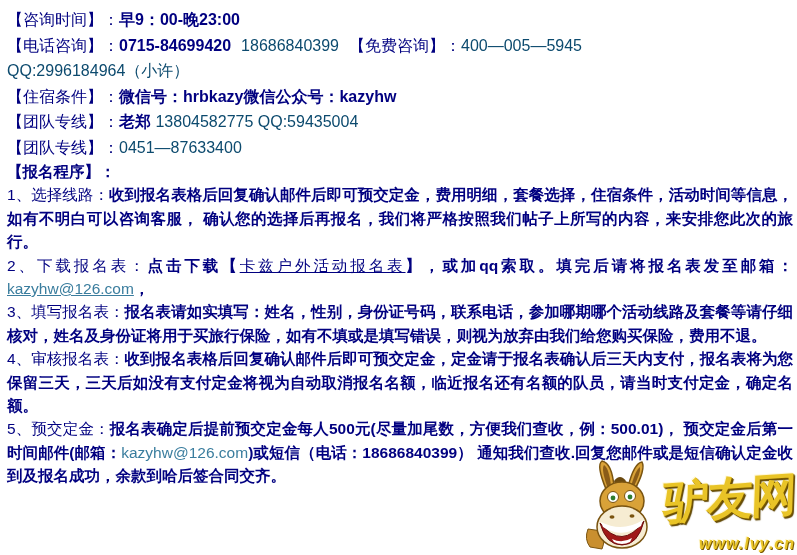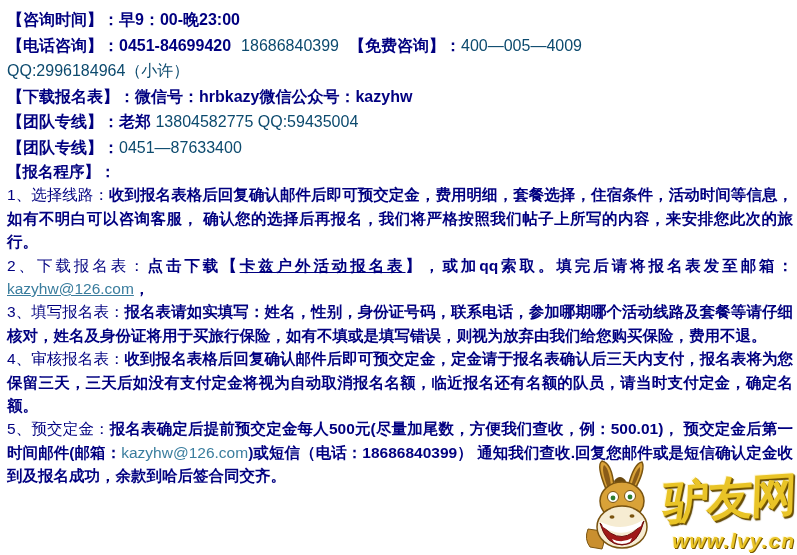--- a/index.html
+++ b/index.html
@@ -4,56 +4,56 @@
 <style>
   html,body{margin:0;padding:0;}
   body{
     width:797px;height:555px;overflow:hidden;background:#ffffff;
     font-family:"Liberation Sans","DejaVu Sans",sans-serif;
     color:#010080;position:relative;
   }
   .page{padding:7px 4px 0 7px;width:786px;}
   
   .contact p{margin:0;line-height:25.5px;font-size:16px;white-space:nowrap;}
-  .lbl{font-weight:bold;color:#010080;}
+  .lbl{font-weight:normal;color:#010080;}
   .val{font-weight:normal;color:#0c4a6e;}
   .valb{font-weight:bold;color:#010080;}
   .gap{display:inline-block;width:10px;}
   
   .proc-title{margin:17px 0 2px 0;font-size:16px;font-weight:bold;line-height:24px;}
   .proc p{margin:0;font-size:15.5px;line-height:23.4px;font-weight:bold;text-align:justify;}
   .lead{font-weight:normal;}
-  a.navlink{color:#010080;font-weight:bold;text-decoration:underline;cursor:pointer;}
+  a.navlink{color:#010080;font-weight:normal;text-decoration:underline;cursor:pointer;}
   a.maillink{color:#3a7d9e;font-weight:normal;text-decoration:underline;cursor:pointer;}
   a.maillink2{color:#3a7d9e;font-weight:normal;text-decoration:none;cursor:pointer;}
   
   .watermark{position:absolute;right:0;bottom:0;width:215px;height:95px;pointer-events:none;}
   .wm-name{
     position:absolute;right:2px;top:8px;font-size:46px;font-weight:bold;
     font-family:"Liberation Serif","DejaVu Serif",serif;
     color:#e9c427;letter-spacing:-2px;transform:rotate(-4deg) skewX(-6deg);
     text-shadow:1px 1px 0 #7a5a00,2px 2px 1px #5c4300,-1px -1px 0 #fff8d8;
   }
   .wm-url{
-    position:absolute;right:2px;bottom:2px;font-size:21px;font-weight:bold;font-style:italic;
+    position:absolute;right:2px;bottom:2px;font-size:16px;font-weight:bold;font-style:italic;
     color:#e9c427;letter-spacing:1px;
     text-shadow:1px 1px 0 #7a5a00,-1px -1px 0 #fff8d8;
   }
   .wm-donkey{position:absolute;left:0;bottom:0;}
 </style>
 </head>
 <body>
 
 <div class="page">
 
   <div class="contact">
     <p><span class="lbl">【咨询时间】：</span><span class="valb">早9：00-晚23:00</span></p>
-    <p><span class="lbl">【电话咨询】：</span><span class="valb">0451-84699420</span><span class="gap"></span><span class="val">18686840399</span><span class="gap"></span><span class="lbl">【免费咨询】：</span><span class="val">400—005—4009</span></p>
+    <p><span class="lbl">【电话咨询】：</span><span class="valb">0715-84699420</span><span class="gap"></span><span class="val">18686840399</span><span class="gap"></span><span class="lbl">【免费咨询】：</span><span class="val">400—005—5945</span></p>
     <p><span class="val">QQ:2996184964（小许）</span></p>
-    <p><span class="lbl">【下载报名表】：</span><span class="valb">微信号：hrbkazy微信公众号：kazyhw</span></p>
+    <p><span class="lbl">【住宿条件】：</span><span class="valb">微信号：hrbkazy微信公众号：kazyhw</span></p>
     <p><span class="lbl">【团队专线】：</span><span class="valb">老郑</span>&nbsp;<span class="val">13804582775 QQ:59435004</span></p>
     <p><span class="lbl">【团队专线】：</span><span class="val">0451—87633400</span></p>
   </div>
 
   <div class="proc">
     <p class="proc-title">【报名程序】：</p>
 
     <p><span class="lead">1、选择线路：</span><span>收到报名表格后回复确认邮件后即可预交定金，费用明细，套餐选择，住宿条件，活动时间等信息，如有不明白可以咨询客服， 确认您的选择后再报名，我们将严格按照我们帖子上所写的内容，来安排您此次的旅行。</span></p>
 
     <p><span class="lead">2、下载报名表：</span><span>点击下载【</span><a class="navlink">卡兹户外活动报名表</a><span>】，或加qq索取。填完后请将报名表发至邮箱：</span><a class="maillink">kazyhw@126.com</a><span>，</span></p>

